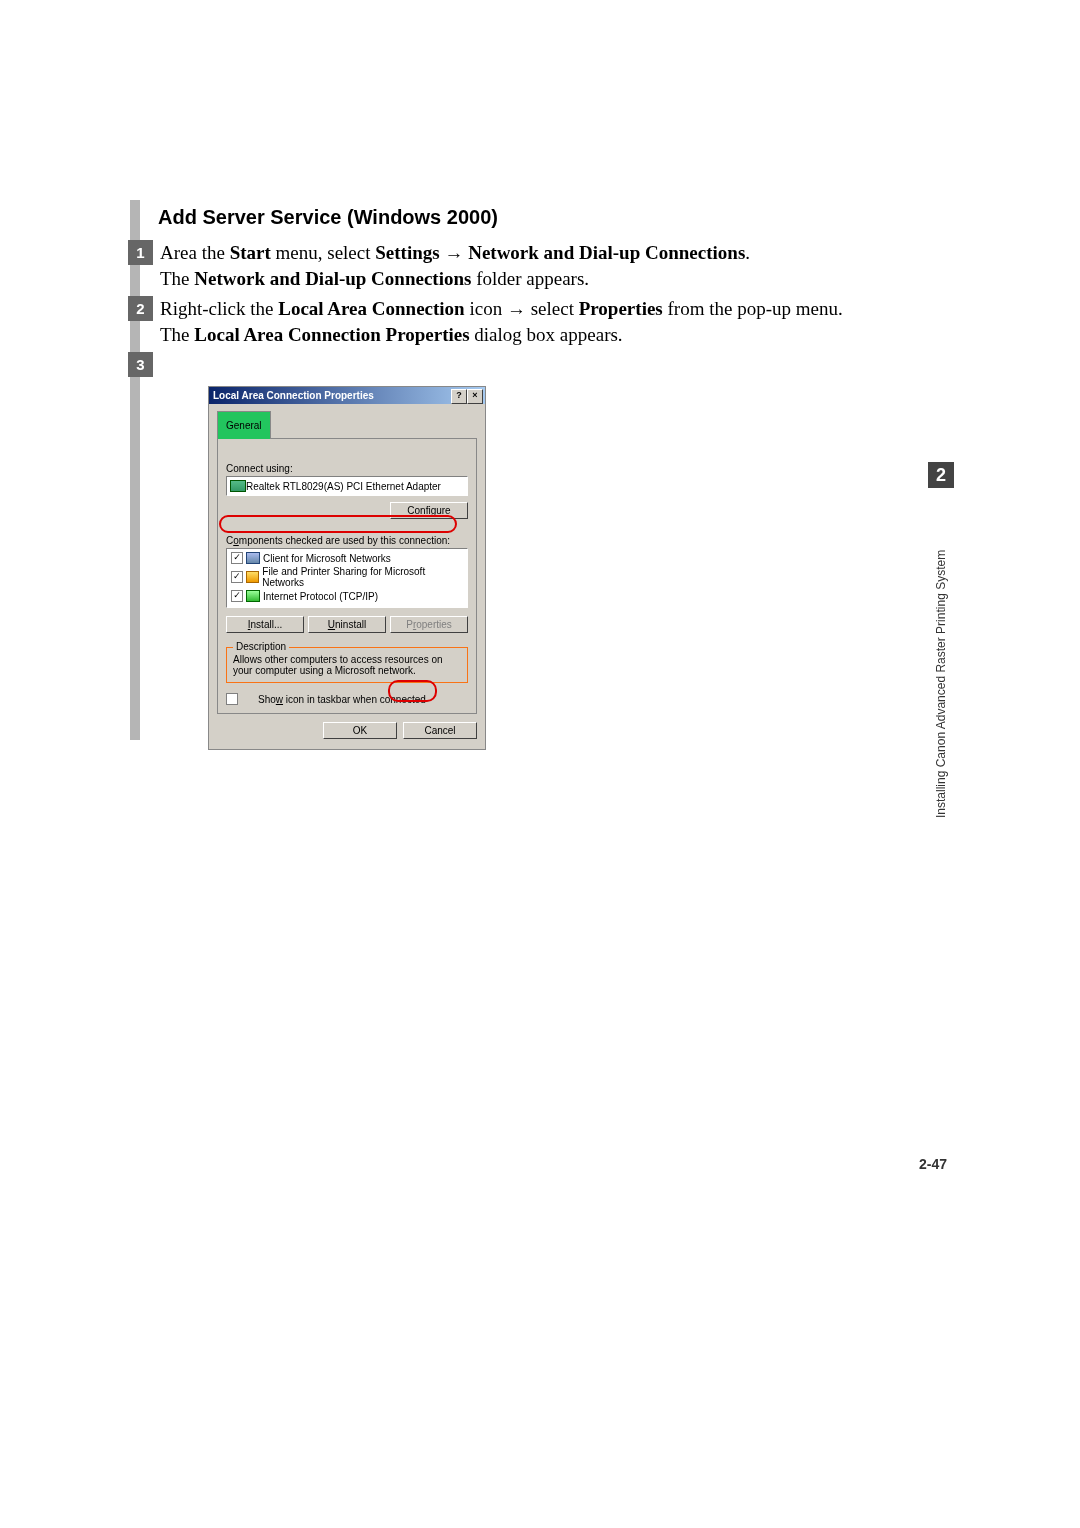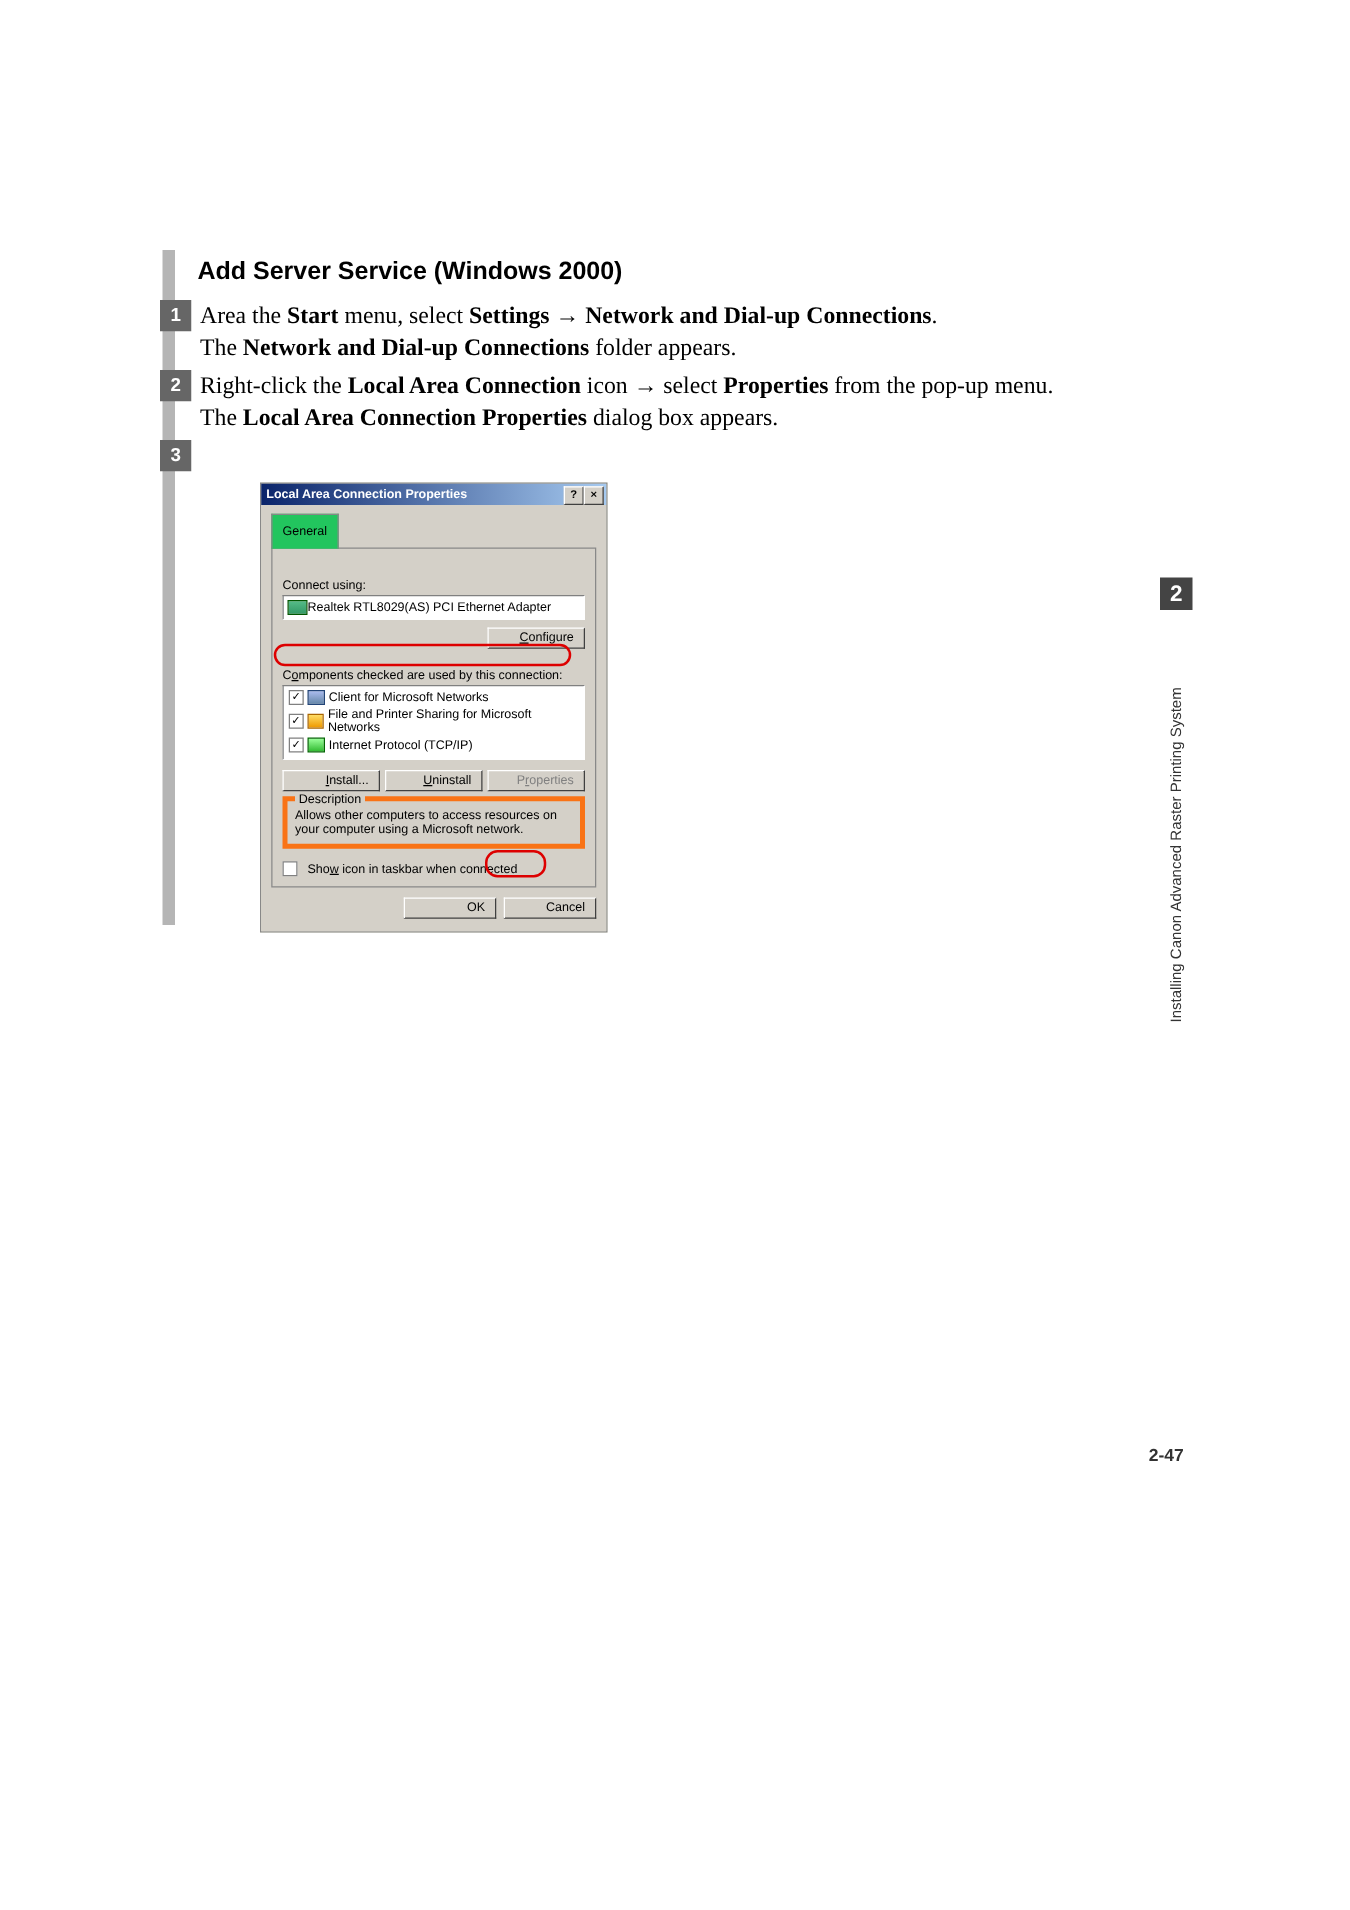--- a/index.html
+++ b/index.html
@@ -21,34 +21,34 @@
 .tb-btn{position:absolute;top:2px;width:14px;height:13px;background:#d4d0c8;border:1px solid #fff;border-right-color:#404040;border-bottom-color:#404040;color:#000;font-size:9px;line-height:11px;text-align:center;font-weight:bold}
 .tb-help{right:18px}
 .tb-close{right:2px}
 .dlg-body{background:#d4d0c8;padding:6px 8px 10px 8px}
 .tab{display:inline-block;padding:8px 8px;border:1px solid #888;border-bottom:none;background:#22c55e;position:relative;top:1px;font-size:10px}
 .tab-panel{border:1px solid #888;background:#d4d0c8;padding:8px}
 .label{font-size:10px;margin:16px 0 2px 0}
 .sunken{border:1px solid #808080;border-right-color:#fff;border-bottom-color:#fff;background:#fff;padding:2px}
 .adapter-row{display:flex;align-items:center;gap:0;font-size:10px;padding:1px}
 .nic-icon{width:14px;height:10px;background:linear-gradient(#5b8,#396);border:1px solid #050}
-.btn{display:inline-block;min-width:60px;padding:2px 8px;border:1px solid #fff;border-right-color:#404040;border-bottom-color:#404040;background:#d4d0c8;font-size:10px;text-align:right}
+.btn{display:inline-block;min-width:60px;padding:2px 8px;border:1px solid #fff;border-right-color:#404040;border-bottom-color:#404040;background:#d4d0c8;font-size:10px;text-align:center}
 .btn.disabled{color:#808080}
 .btn-row{display:flex;justify-content:flex-end;margin-top:6px}
 .comp-list{height:54px}
 .comp-item{display:flex;align-items:center;gap:3px;font-size:10px;padding:1px 2px}
 .chk{width:10px;height:10px;border:1px solid #808080;background:#fff;font-size:9px;line-height:9px;text-align:center}
 .mini-icon{width:12px;height:10px}
 .mi-mon{background:linear-gradient(#abe,#68a);border:1px solid #247}
 .mi-prn{background:linear-gradient(#fd6,#e90);border:1px solid #a60}
 .mi-net{background:linear-gradient(#9f9,#3b3);border:1px solid #060}
 .red-oval{position:absolute;border:2px solid #d00;border-radius:10px;pointer-events:none}
 .ro1{left:219px;top:515px;width:234px;height:14px}
 .ro2{left:388px;top:680px;width:45px;height:18px}
-.desc-field{border:4px solid #f97316;padding:6px;margin-top:4px;position:relative}
+.desc-field{border:1px solid #f97316;padding:6px;margin-top:14px;position:relative}
 .desc-legend{position:absolute;top:-7px;left:6px;background:#d4d0c8;padding:0 3px;font-size:10px}
 .dlg-foot{display:flex;justify-content:flex-end;gap:6px;margin-top:8px}
 .thumb-tab{position:absolute;right:126px;top:462px;font-family:Arial,Helvetica,sans-serif}
 .thumb-box{width:26px;height:26px;background:#444;color:#fff;font-weight:bold;font-size:18px;display:flex;align-items:center;justify-content:center}
 .thumb-text{writing-mode:vertical-rl;transform:rotate(180deg);font-size:12px;color:#333;margin-top:10px;margin-left:6px;height:320px;display:flex;align-items:center}
 .page-num{position:absolute;right:133px;top:1156px;font-family:Arial,Helvetica,sans-serif;font-weight:bold;font-size:14px;color:#333}
 .u{text-decoration:underline}
 </style>
 </head>
 <body>
@@ -111,21 +111,21 @@
       </div>
       <div style="display:flex;justify-content:space-between;margin-top:8px">
         <span class="btn"><span class="u">I</span><span>nstall...</span></span>
         <span class="btn"><span class="u">U</span><span>ninstall</span></span>
         <span class="btn disabled"><span>P</span><span class="u">r</span><span>operties</span></span>
       </div>
       <div class="desc-field">
         <span class="desc-legend">Description</span>
         <div style="font-size:10px">Allows other computers to access resources on your computer using a Microsoft network.</div>
       </div>
-      <div style="margin-top:10px;display:flex;align-items:center;gap:8px">
+      <div style="margin-top:10px;display:flex;align-items:center;gap:20px">
         <span class="chk" style="background:#fff"></span>
         <span style="font-size:10px"><span>Sho</span><span class="u">w</span><span> icon in taskbar when connected</span></span>
       </div>
     </div>
     <div class="dlg-foot">
       <span class="btn" style="min-width:56px">OK</span>
       <span class="btn" style="min-width:56px">Cancel</span>
     </div>
   </div>
 </div>

